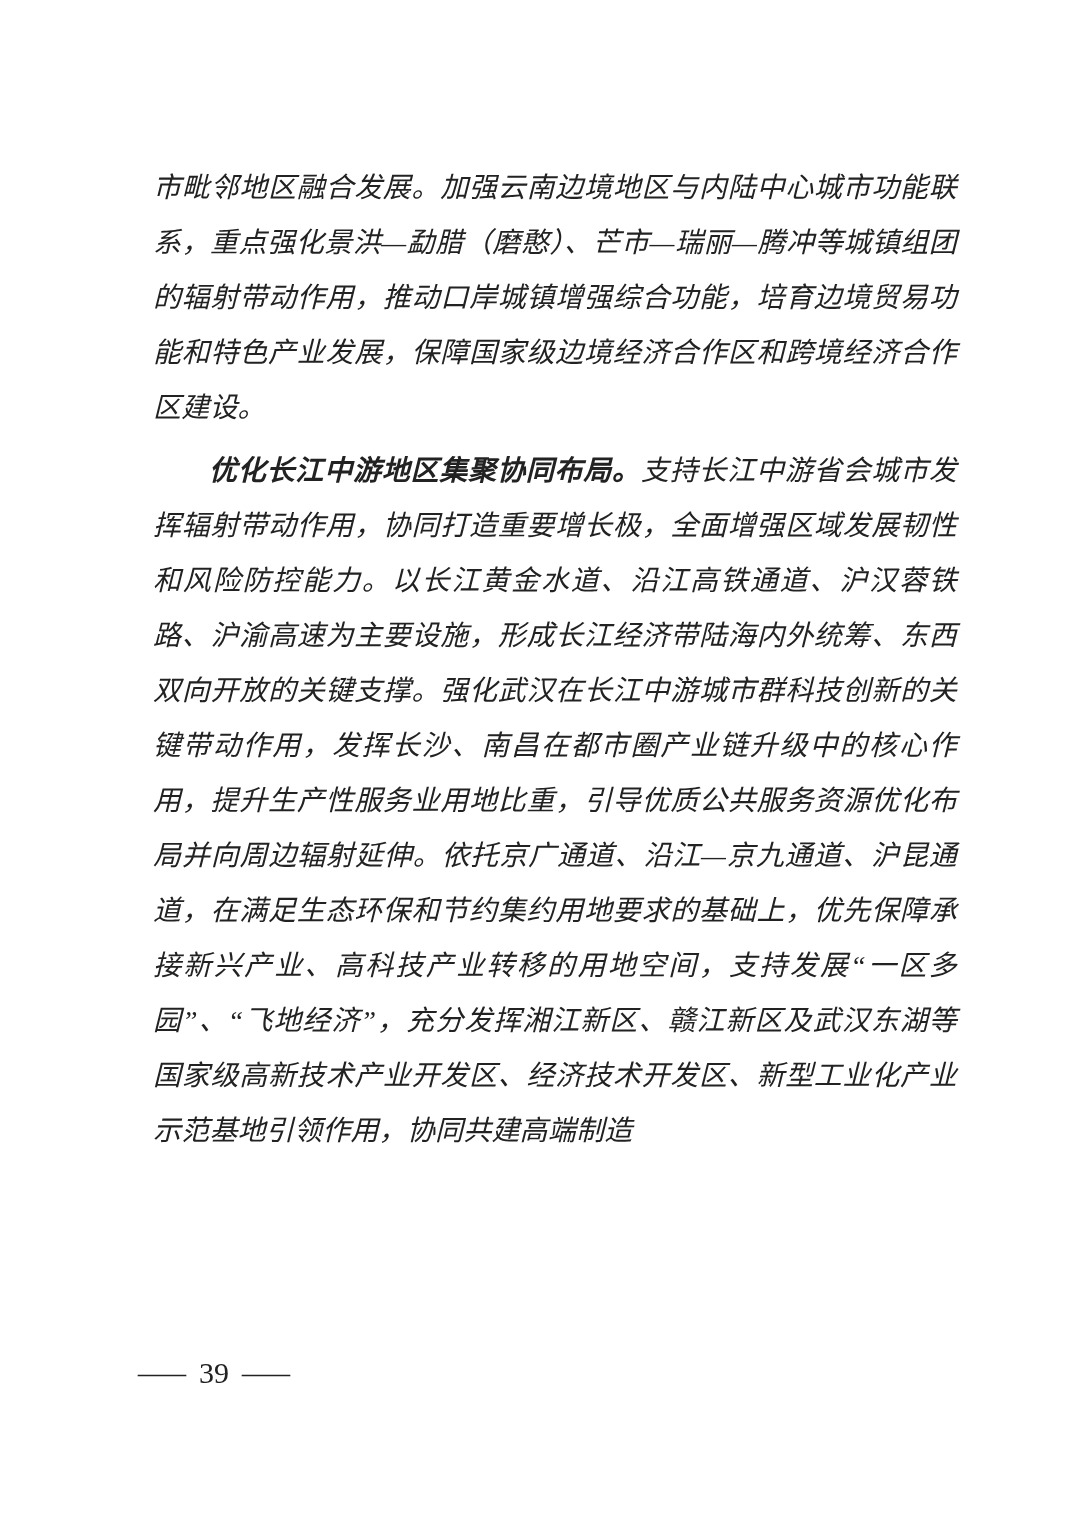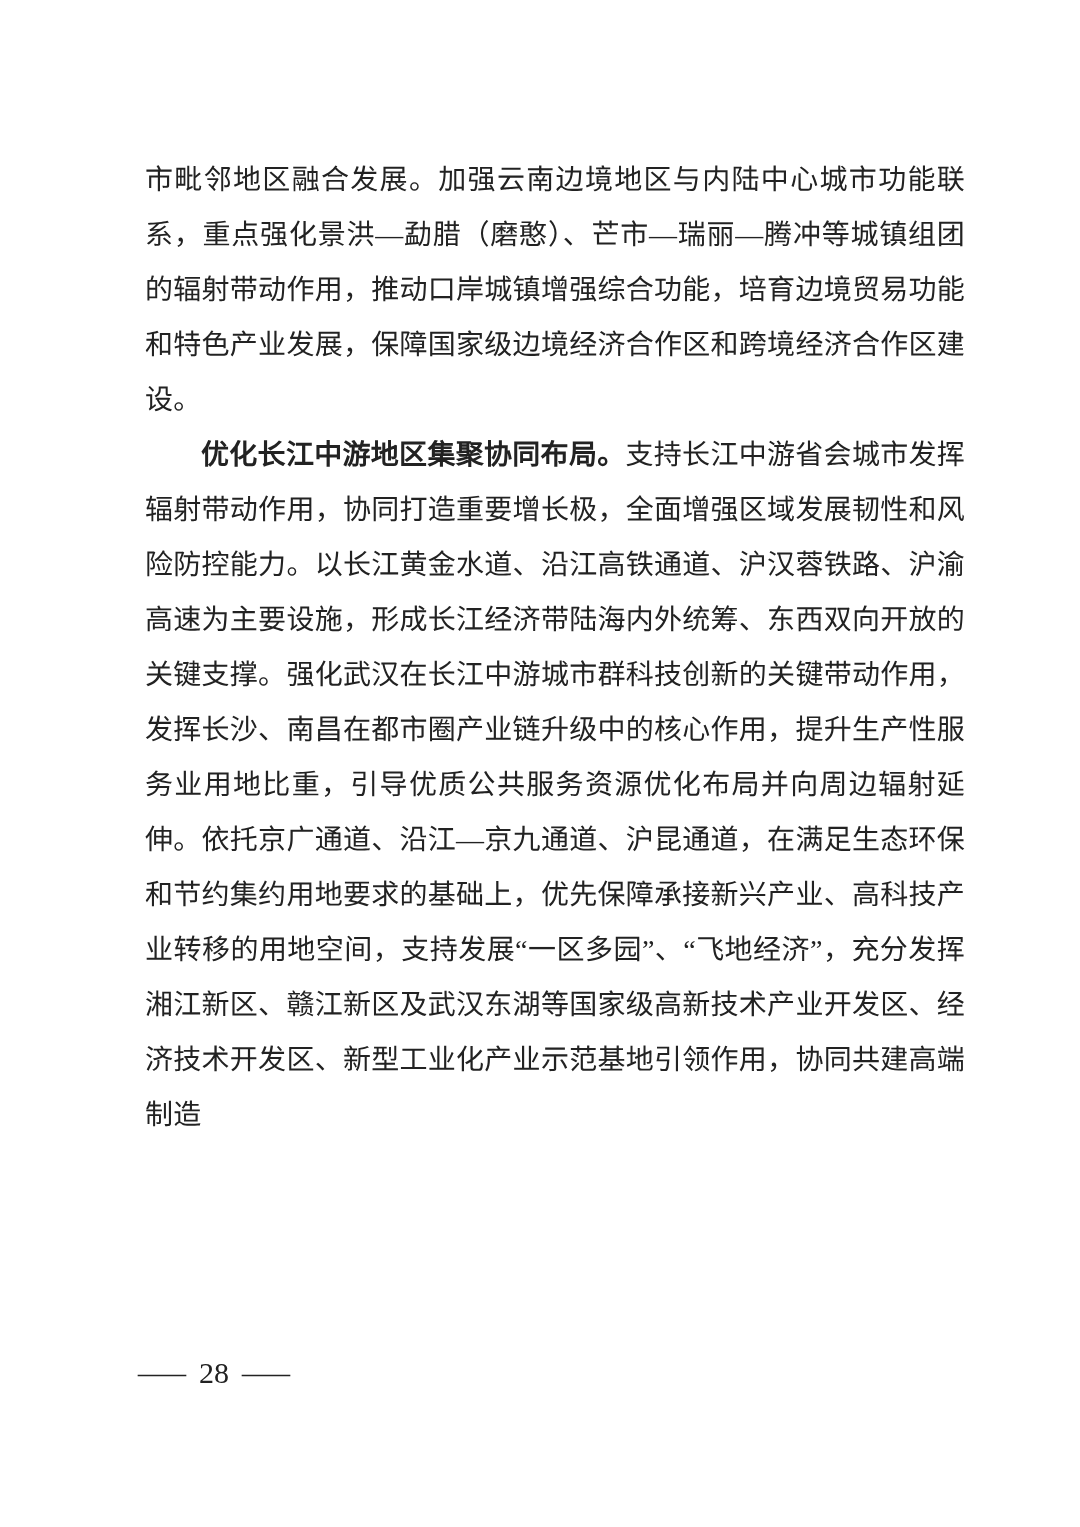--- a/index.html
+++ b/index.html
@@ -21,22 +21,23 @@
     left: 145px;
     top: 152px;
     width: 820px;
     font-size: 28px;
     line-height: 55px;
     text-align: justify;
     text-justify: inter-character;
     letter-spacing: 0.2px;
   }
   .content p {
-    margin: 0;
+    margin: 8px;
     padding: 0;
+    font-style: italic;
   }
   .content p.indent {
     text-indent: 2em;
   }
   .bold-lead {
     font-weight: bold;
   }
   .footer {
     position: absolute;
     left: 147px;
@@ -64,16 +65,16 @@
   <div class="content">
 
     <p class="para"><span>市毗邻地区融合发展。加强云南边境地区与内陆中心城市功能联系，重点强化景洪—勐腊（磨憨）、芒市—瑞丽—腾冲等城镇组团的辐射带动作用，推动口岸城镇增强综合功能，培育边境贸易功能和特色产业发展，保障国家级边境经济合作区和跨境经济合作区建设。</span></p>
 
 
     <p class="para indent"><span class="bold-lead">优化长江中游地区集聚协同布局。</span><span>支持长江中游省会城市发挥辐射带动作用，协同打造重要增长极，全面增强区域发展韧性和风险防控能力。以长江黄金水道、沿江高铁通道、沪汉蓉铁路、沪渝高速为主要设施，形成长江经济带陆海内外统筹、东西双向开放的关键支撑。强化武汉在长江中游城市群科技创新的关键带动作用，发挥长沙、南昌在都市圈产业链升级中的核心作用，提升生产性服务业用地比重，引导优质公共服务资源优化布局并向周边辐射延伸。依托京广通道、沿江—京九通道、沪昆通道，在满足生态环保和节约集约用地要求的基础上，优先保障承接新兴产业、高科技产业转移的用地空间，支持发展“一区多园”、“飞地经济”，充分发挥湘江新区、赣江新区及武汉东湖等国家级高新技术产业开发区、经济技术开发区、新型工业化产业示范基地引领作用，协同共建高端制造</span></p>
 
   </div>
 
   <div class="footer">
-    <span class="dash">—</span><span class="pgnum">28</span><span class="dash">—</span>
+    <span class="dash">—</span><span class="pgnum">39</span><span class="dash">—</span>
   </div>
 
 </div>
 
 </body></html>

